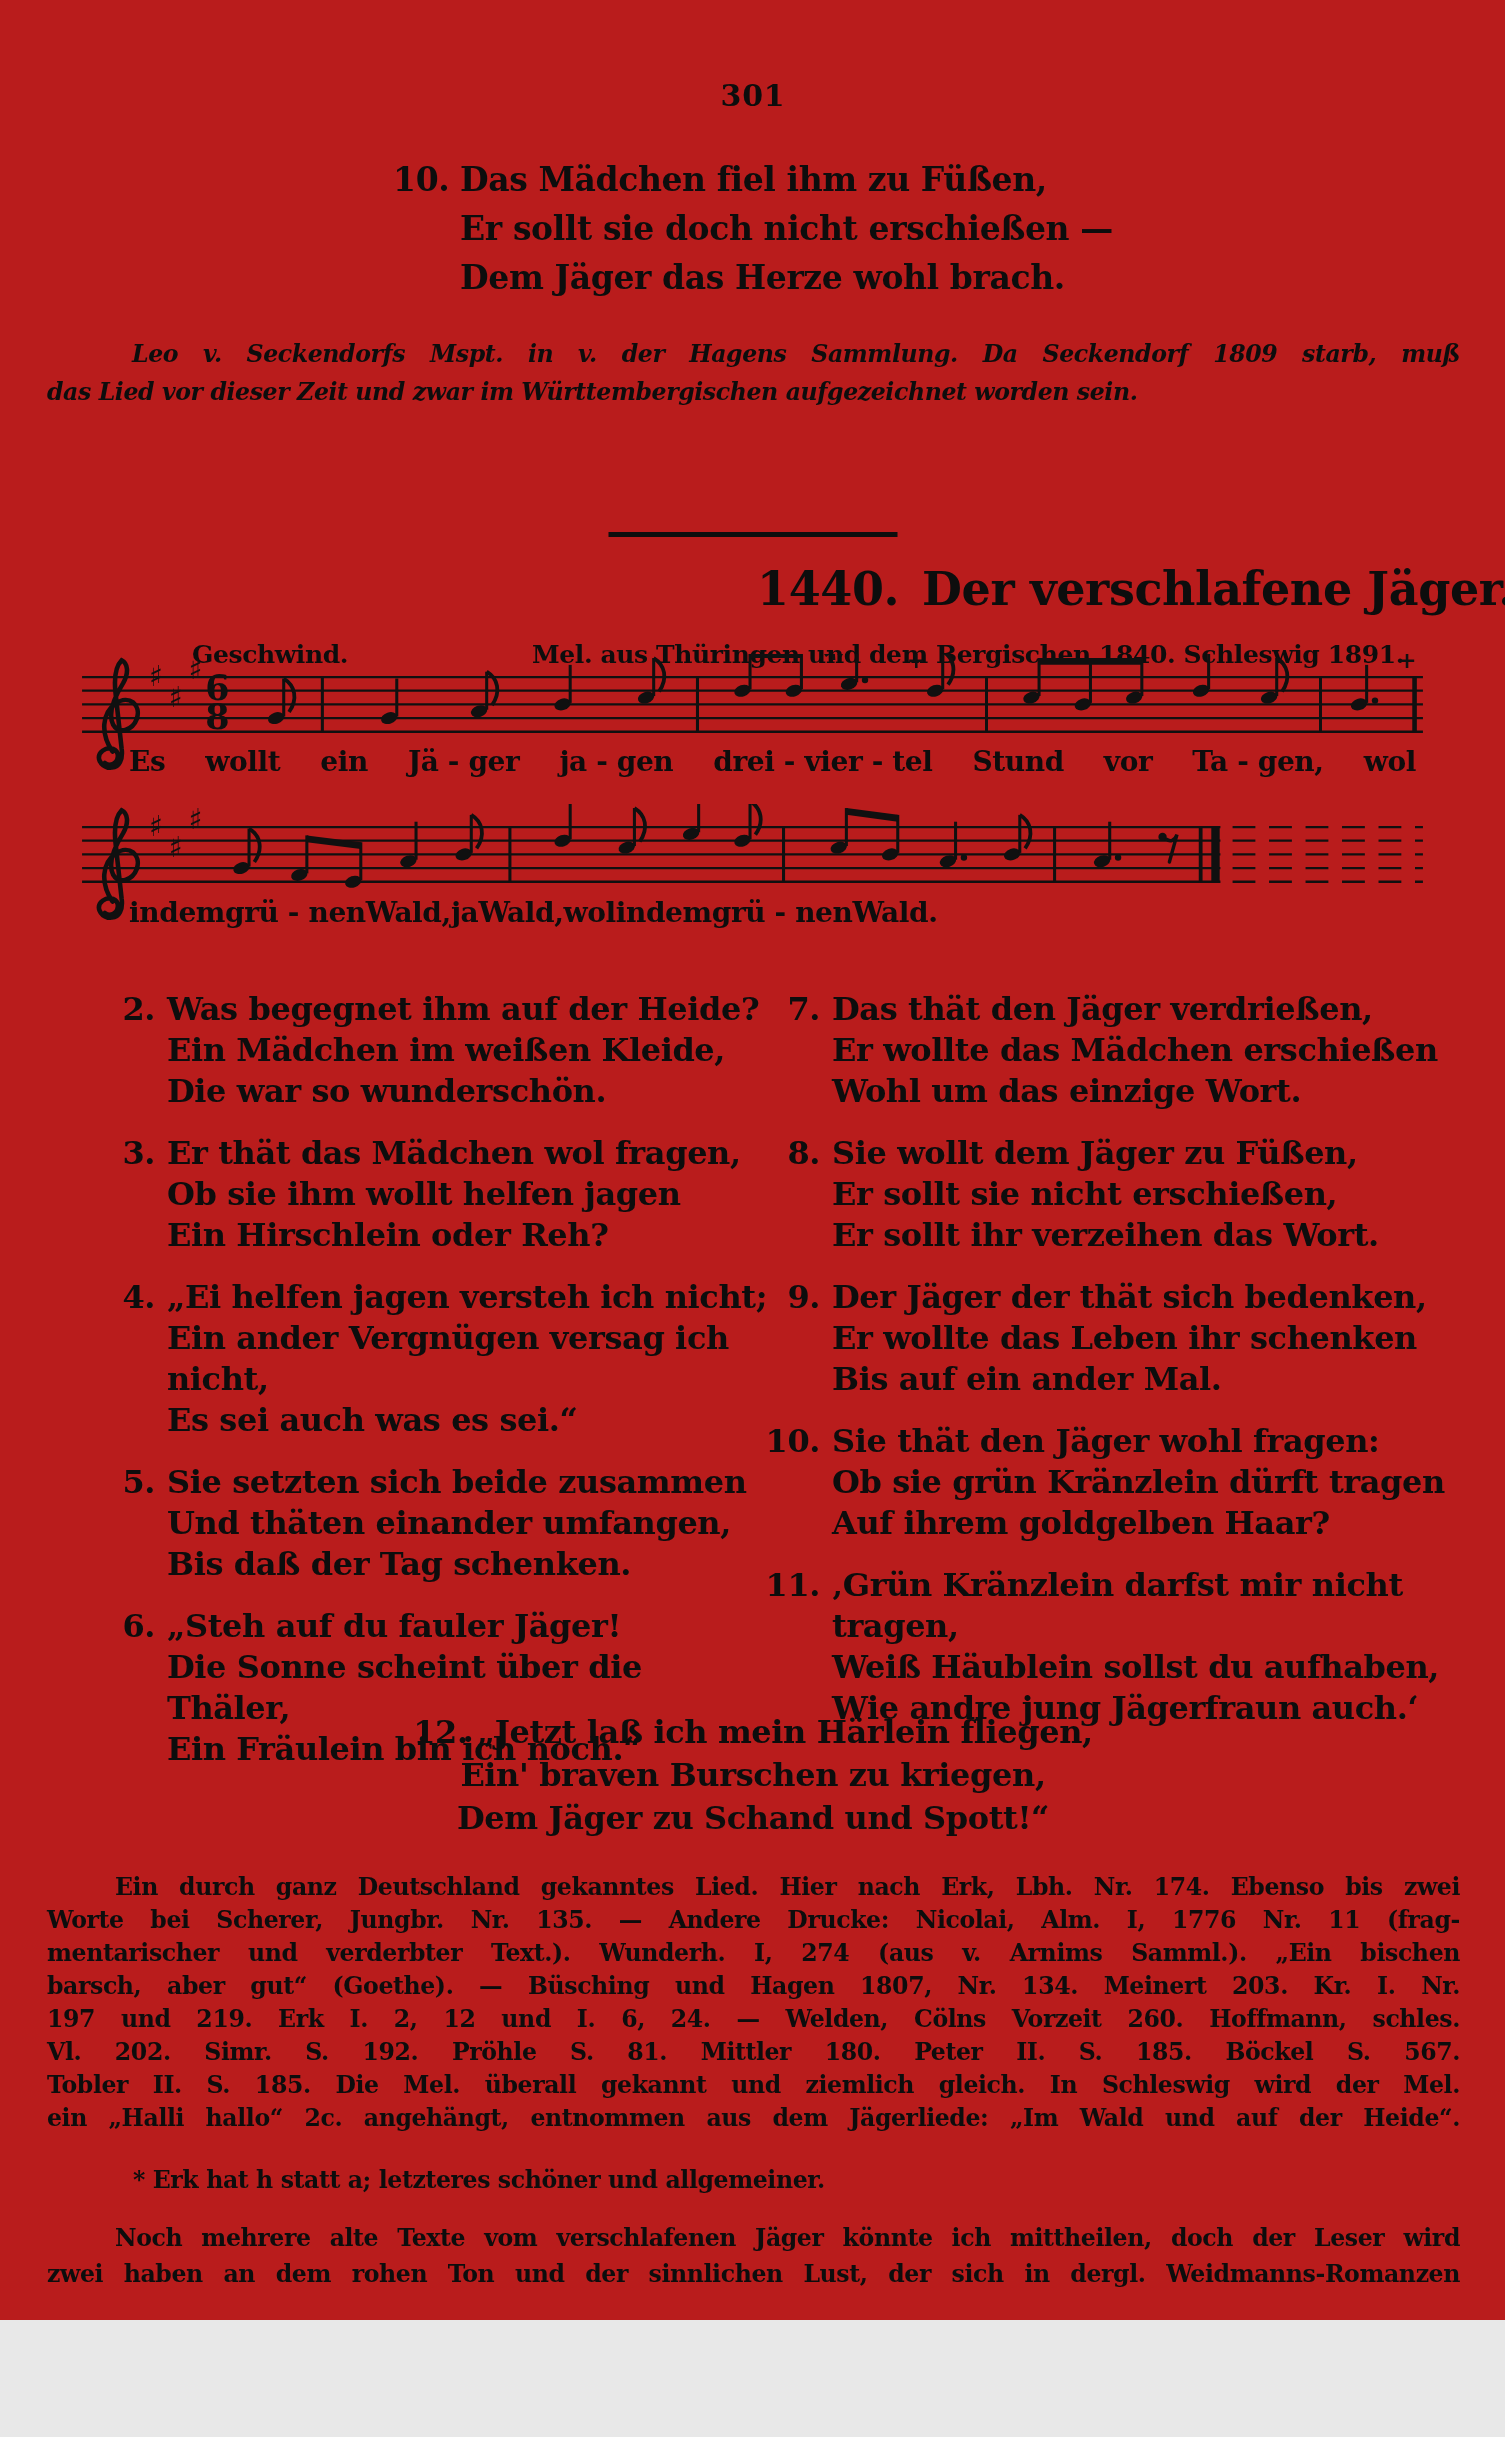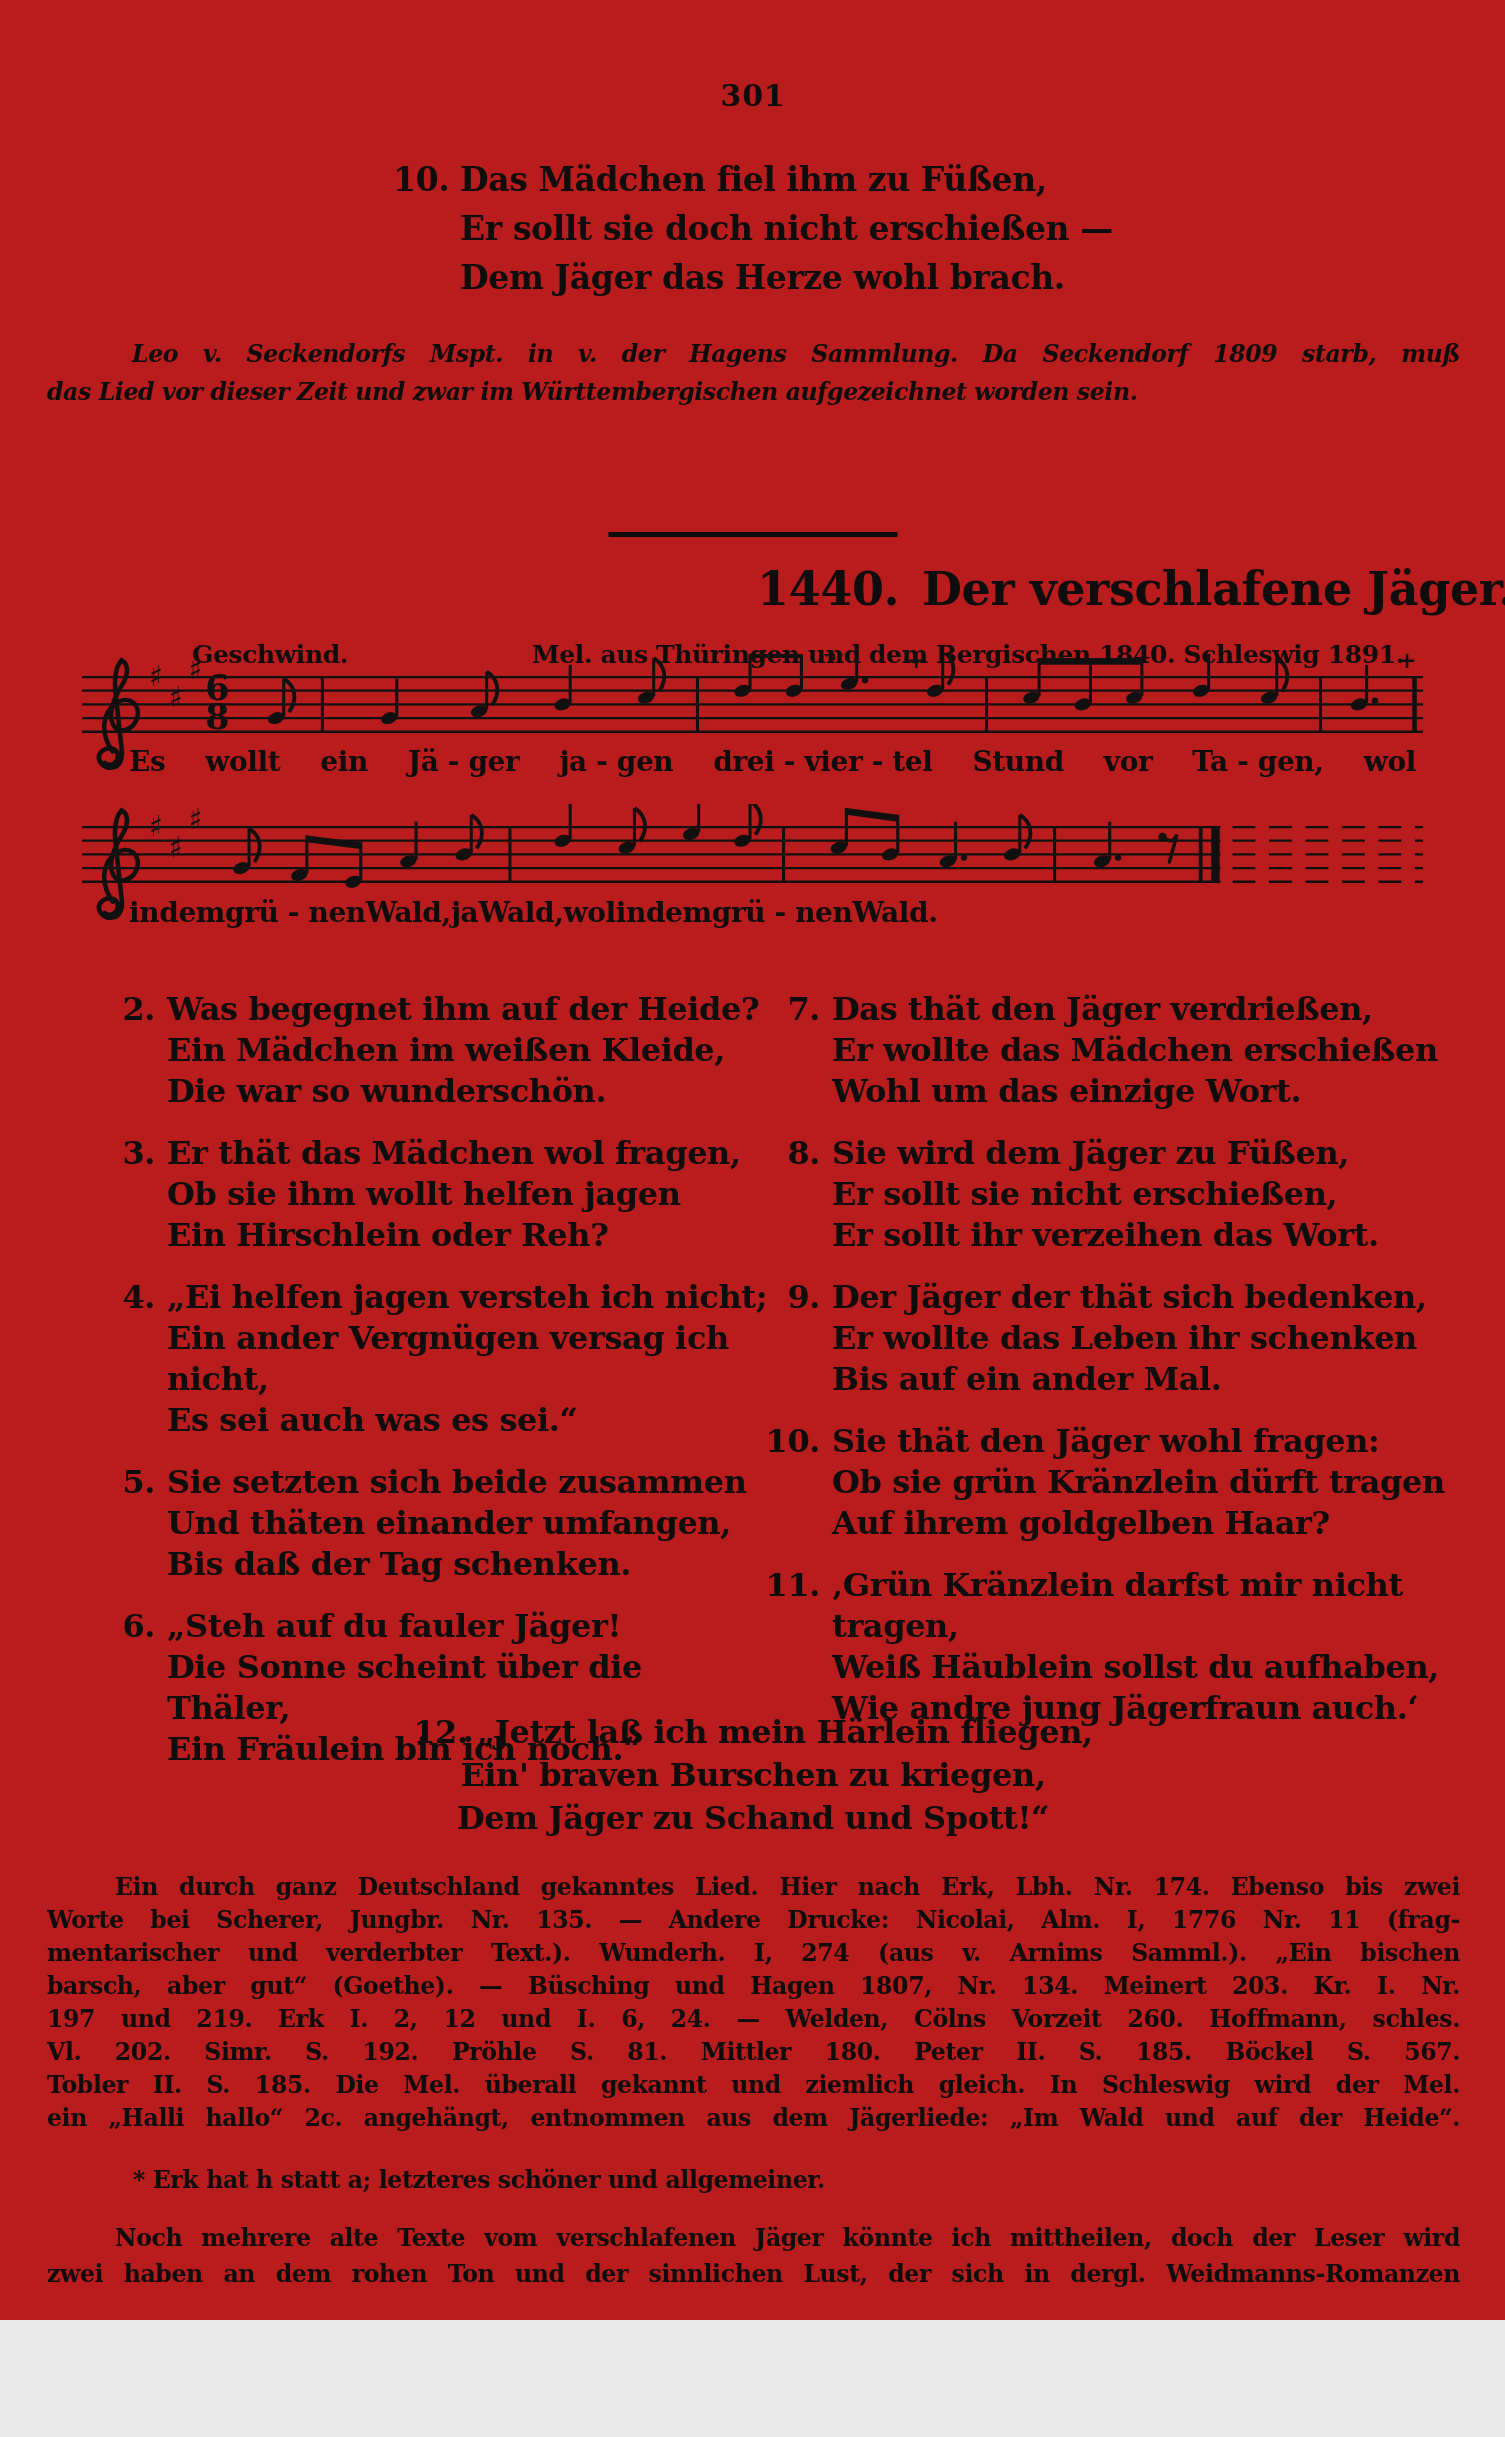--- a/index.html
+++ b/index.html
@@ -269,21 +269,21 @@
         <div class="vnum">7.</div>
         <div>
           <div>Das thät den Jäger verdrießen,</div>
           <div>Er wollte das Mädchen erschießen</div>
           <div>Wohl um das einzige Wort.</div>
         </div>
       </div>
       <div class="verse">
         <div class="vnum">8.</div>
         <div>
-          <div>Sie wird dem Jäger zu Füßen,</div>
+          <div>Sie wollt dem Jäger zu Füßen,</div>
           <div>Er sollt sie nicht erschießen,</div>
           <div>Er sollt ihr verzeihen das Wort.</div>
         </div>
       </div>
       <div class="verse">
         <div class="vnum">9.</div>
         <div>
           <div>Der Jäger der thät sich bedenken,</div>
           <div>Er wollte das Leben ihr schenken</div>
           <div>Bis auf ein ander Mal.</div>

